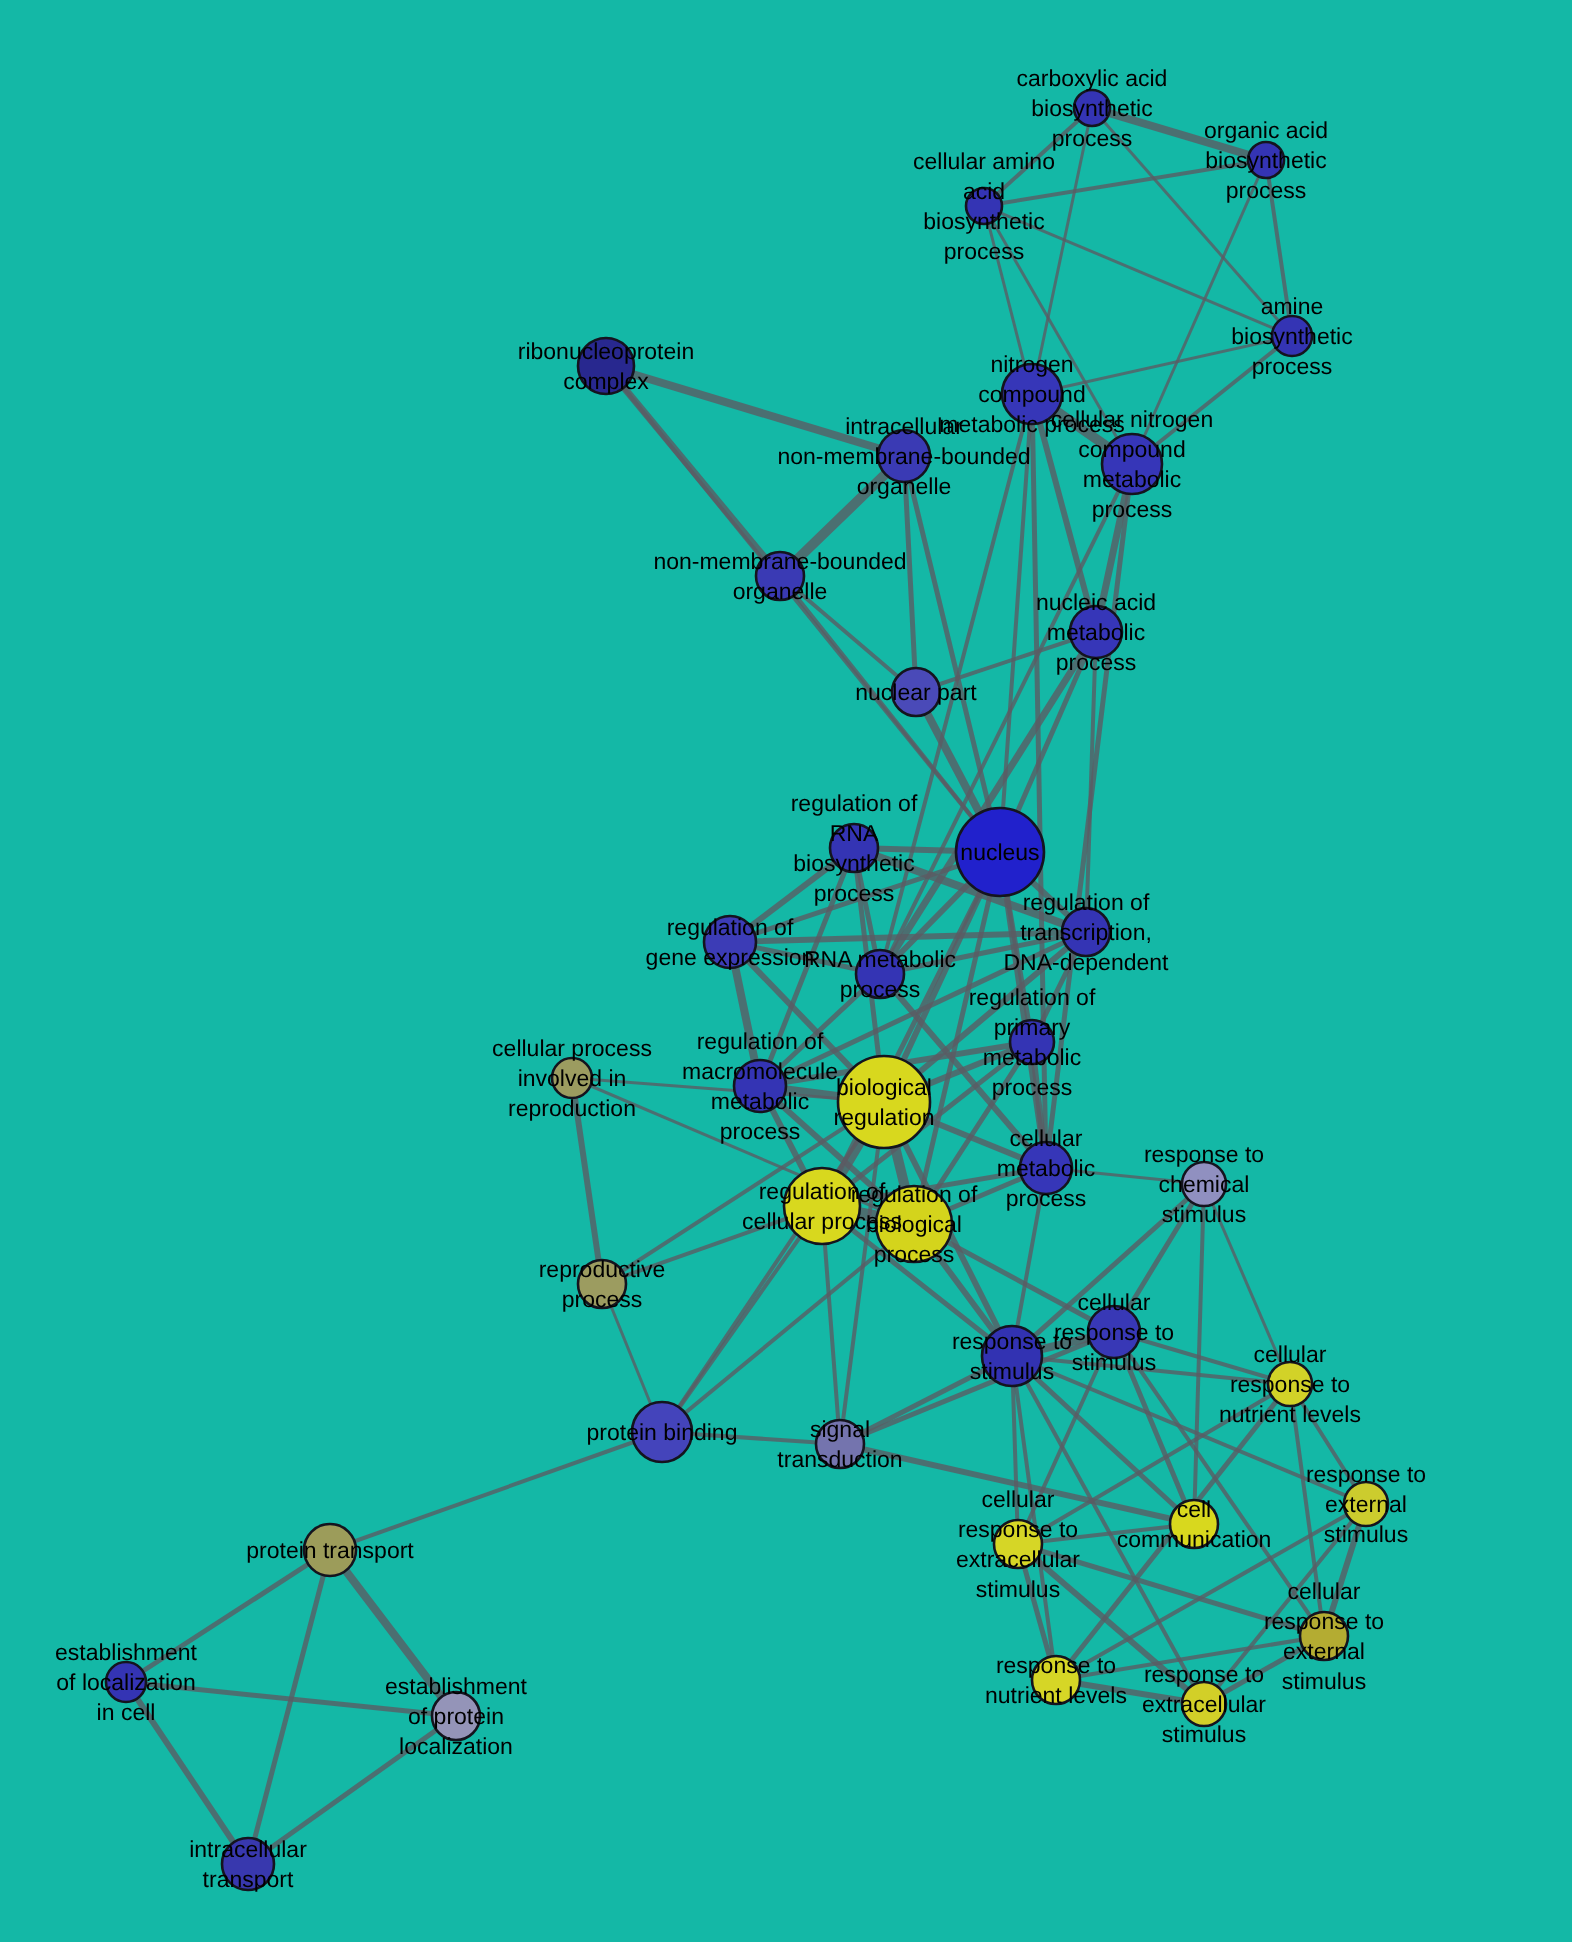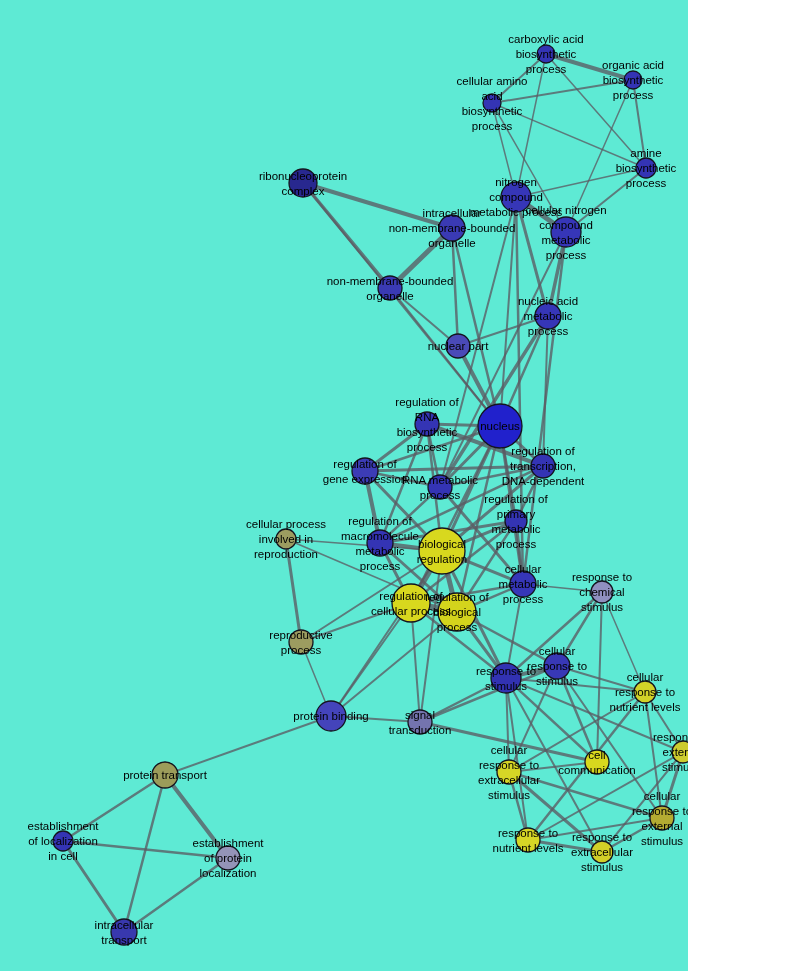--- a/index.html
+++ b/index.html
@@ -1,20 +1,20 @@
 <!DOCTYPE html>
 <html><head>
 <meta charset="utf-8">
 <style>
   html, body { margin: 0; padding: 0; background: #ffffff; }
   .stage {
     position: relative;
-    width: 688px;
+    width: 786px;
     height: 971px;
-    background: #5eead4;
+    background: #14b8a6;
     overflow: hidden;
   }
   svg.graph {
     display: block;
     font-family: "Liberation Sans", sans-serif;
   }
   .edge-line { stroke-linecap: round; }
   .node-circle { cursor: pointer; }
   .node-label {
     font-size: 11.5px;

